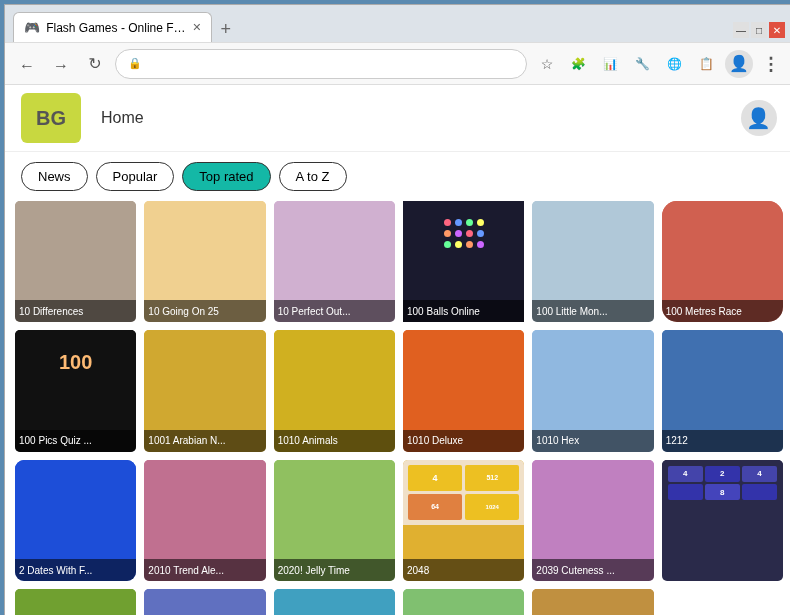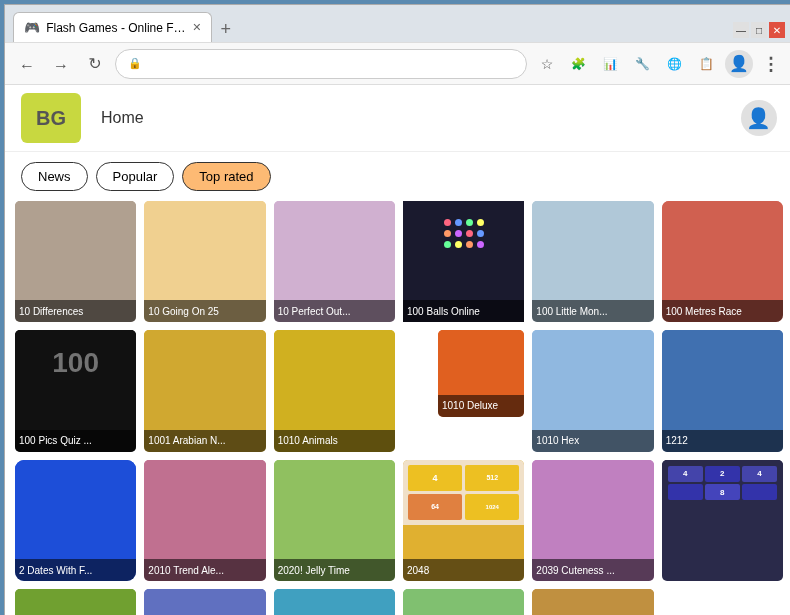--- a/index.html
+++ b/index.html
@@ -152,21 +152,21 @@
     }
     .filter-btn {
       padding: 6px 16px;
       border: 1.5px solid #333;
       border-radius: 20px;
       background: #fff;
       cursor: pointer;
       font-size: 13px;
       font-weight: 500;
     }
-    .filter-btn.active { background: #fdba74; }
+    .filter-btn.active { background: #14b8a6; }
 
     
     .top-label {
       padding: 2px 16px 8px 16px;
       font-size: 28px;
       font-weight: bold;
       color: #888;
       letter-spacing: 2px;
       opacity: 0.3;
       position: absolute;
@@ -281,20 +281,21 @@
     <div class="site-header">
       <div class="logo-box">BG</div>
       <a class="home-link">Home</a>
       <div class="header-user">👤</div>
     </div>
 
     <div class="filter-bar">
       <button class="filter-btn">News</button>
       <button class="filter-btn">Popular</button>
       <button class="filter-btn active">Top rated</button>
+      <button class="filter-btn">A to Z</button>
     </div>
 
     <div style="position:relative;">
       <div class="top-label" style="position:absolute; right:10px; top:-10px; font-size:40px; font-weight:900; color:#bbb; opacity:0.25; z-index:0; pointer-events:none;">Top</div>
 
       <div class="games-section">
         <div class="games-grid" id="games-grid">
 
         <div class="game-card" style="background: rgb(176, 160, 144); position: relative; border-radius: 5px; overflow: hidden; cursor: pointer; min-height: 80px;">
                 <div class="inline-thumb" style="width: 100%; height: 65px; background: inherit;"></div>
@@ -324,39 +325,39 @@
                     <div style="width:7px;height:7px;border-radius:50%;background:#ff9966;"></div>
                     <div style="width:7px;height:7px;border-radius:50%;background:#cc66ff;"></div>
                   </div>
                 </div>
                 <div class="game-label">100 Balls Online</div>
               </div>
               <div class="game-card" style="background: rgb(176, 200, 216); position: relative; border-radius: 5px; overflow: hidden; cursor: pointer; min-height: 80px;">
                 <div class="inline-thumb" style="width: 100%; height: 65px; background: inherit;"></div>
                 <div class="game-label">100 Little Mon...</div>
               </div>
-              <div class="game-card" style="background: rgb(208, 96, 80); position: relative; border-radius: 7px; overflow: hidden; cursor: pointer; min-height: 80px;">
+              <div class="game-card" style="background: rgb(208, 96, 80); position: relative; border-radius: 15px; overflow: hidden; cursor: pointer; min-height: 80px;">
                 <div class="inline-thumb" style="width: 100%; height: 65px; background: inherit;"></div>
                 <div class="game-label">100 Metres Race</div>
               </div>
               <div class="game-card" style="background: rgb(17, 17, 17); position: relative; border-radius: 5px; overflow: hidden; cursor: pointer; min-height: 80px;">
                 <div class="inline-thumb" style="width: 100%; height: 65px; background: rgb(17, 17, 17);">
-                  <span style="font-size:28px;font-weight:900;color:#737373;">100</span>
+                  <span style="font-size:20px;font-weight:900;color:#fdba74;">100</span>
                 </div>
                 <div class="game-label">100 Pics Quiz ...</div>
               </div>
               <div class="game-card" style="background: rgb(208, 168, 48); position: relative; border-radius: 5px; overflow: hidden; cursor: pointer; min-height: 80px;">
                 <div class="inline-thumb" style="width: 100%; height: 65px; background: inherit;"></div>
                 <div class="game-label">1001 Arabian N...</div>
               </div>
               <div class="game-card" style="background: rgb(208, 176, 32); position: relative; border-radius: 5px; overflow: hidden; cursor: pointer; min-height: 80px;">
                 <div class="inline-thumb" style="width: 100%; height: 65px; background: inherit;"></div>
                 <div class="game-label">1010 Animals</div>
               </div>
-              <div class="game-card" style="background: rgb(224, 96, 32); position: relative; border-radius: 5px; overflow: hidden; cursor: pointer; min-height: 80px; margin-left: 35px;">
+              <div class="game-card" style="background: rgb(224, 96, 32); position: relative; border-radius: 5px; overflow: hidden; cursor: pointer; min-height: 80px;">
                 <div class="inline-thumb" style="width: 100%; height: 65px; background: inherit;"></div>
                 <div class="game-label">1010 Deluxe</div>
               </div>
               <div class="game-card" style="background: rgb(144, 184, 224); position: relative; border-radius: 5px; overflow: hidden; cursor: pointer; min-height: 80px;">
                 <div class="inline-thumb" style="width: 100%; height: 65px; background: inherit;"></div>
                 <div class="game-label">1010 Hex</div>
               </div>
               <div class="game-card" style="background: rgb(64, 112, 176); position: relative; border-radius: 5px; overflow: hidden; cursor: pointer; min-height: 80px;">
                 <div class="inline-thumb" style="width: 100%; height: 65px; background: inherit;"></div>
                 <div class="game-label">1212</div>

